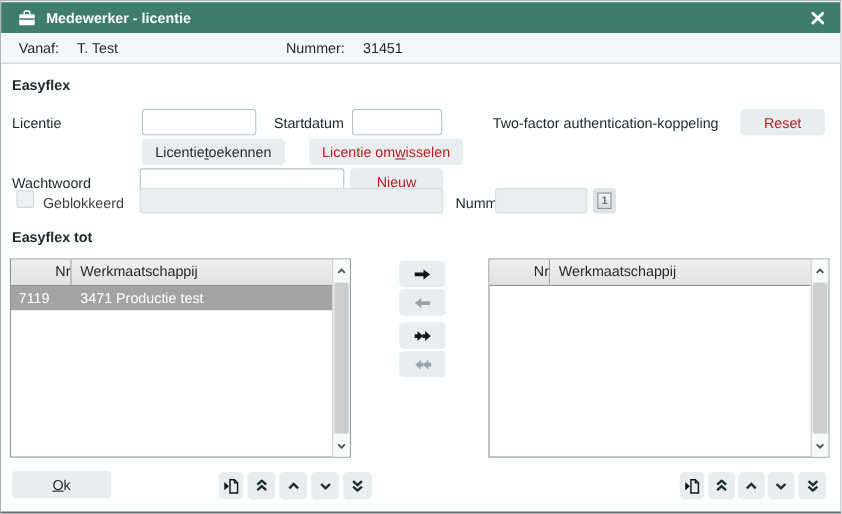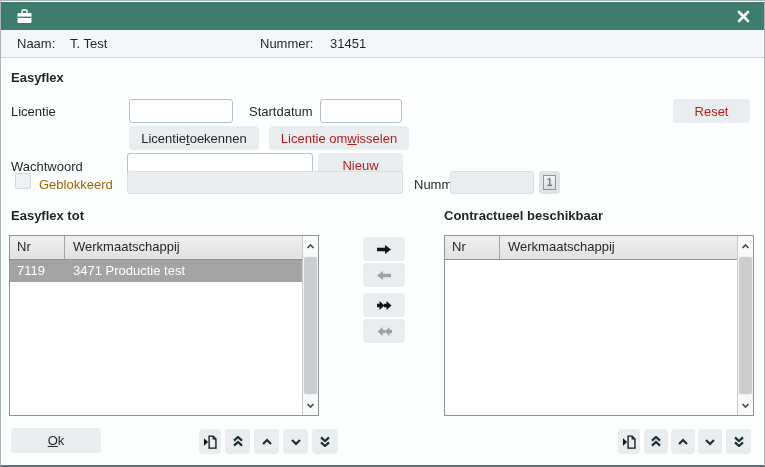--- a/index.html
+++ b/index.html
@@ -18,21 +18,21 @@
   .title-text{ margin-left:9px; color:#fff; font-weight:bold; }
   .close-btn{ position:absolute; right:12px; top:5px; width:18px; height:18px;
     display:flex; align-items:center; justify-content:center; cursor:pointer; }
   
   .headrow{ position:absolute; left:0; top:29px; width:100%; height:28px;
     background:#f3f7f9; border-bottom:1px solid #cdd5d9; }
   .headrow span{ position:absolute; top:6px; }
   
   .lbl{ position:absolute; height:16px; line-height:16px; white-space:nowrap; }
   .bold{ font-weight:bold; }
-  .gray{ color:#a16207; }
+  .gray{ color:#404040; }
   
   .btn{ position:absolute; background:#e9edf0; border:none; border-radius:4px;
     font-family:inherit; font-size:13px; color:#1e2529; cursor:pointer;
     display:flex; align-items:center; justify-content:center; }
   .btn.disabled{ color:#b91c1c; cursor:default; }
   .mn{ text-decoration:underline; }
   
   .inp{ position:absolute; background:#fff; border:1px solid #b5c1c8;
     border-radius:3px; padding:0 6px; font-family:inherit; font-size:13px; color:#1e2529; }
   .inp:disabled, .inp.disabled{ background:#eaeef0; border-color:#d7dee1; }
@@ -42,21 +42,21 @@
     display:flex; align-items:center; justify-content:center; cursor:pointer; }
   .calbtn .calface{ width:13px; height:15px; border:1px solid #8e9599;
     background:linear-gradient(#f6f6f6,#d9dcdd); font-size:10px; font-weight:bold;
     color:#6e767b; display:flex; align-items:center; justify-content:center; }
   
   .listbox{ position:absolute; width:310px; height:181px; background:#fff;
     border:1px solid #8b9398; }
   .lb-head{ position:absolute; left:0; right:16px; top:0; height:24px;
     background:linear-gradient(#efefef,#e1e1e1); border-bottom:1px solid #8b9398;
     display:flex; color:#22282c; }
-  .hc-nr{ width:55px; padding-left:7px; line-height:22px; border-right:1px solid #a5a5a5; }
+  .hc-nr{ width:55px; padding-left:7px; line-height:22px; border-right:1px solid #a5a5a5;text-align:right; }
   .hc-wm{ flex:1; padding-left:8px; line-height:22px; }
   .lb-row{ position:absolute; left:0; right:16px; top:24px; height:22px;
     display:flex; cursor:pointer; }
   .lb-row.selected{ background:#a3a3a3; color:#fff; }
   .rc-nr{ width:55px; padding-left:7px; line-height:22px; }
   .rc-wm{ flex:1; padding-left:8px; line-height:22px; }
   
   .vsb{ position:absolute; right:0; top:0; bottom:0; width:16px;
     background:#f1f2f2; border-left:1px solid #c6cbce; }
   .vsb-btn{ position:absolute; left:0; width:15px; height:20px; background:#f8f9f9;
@@ -74,48 +74,50 @@
 <div id="app">
 
   <div class="titlebar">
     <span class="title-icon">
       <svg width="17" height="15" viewBox="0 0 17 15">
         <path d="M6 4 V2.2 a1.2 1.2 0 0 1 1.2-1.2 h2.6 a1.2 1.2 0 0 1 1.2 1.2 V4" stroke="#fff" stroke-width="1.4" fill="none"></path>
         <rect x="1.5" y="4" width="14" height="10" rx="1" fill="#fff"></rect>
         <rect x="1.5" y="7.6" width="14" height="1.4" fill="#3e7c6e"></rect>
       </svg>
     </span>
+    <span class="title-text">Medewerker - licentie</span>
     <span class="close-btn">
       <svg width="13" height="13" viewBox="0 0 13 13">
         <path d="M2 2 L11 11 M11 2 L2 11" stroke="#fff" stroke-width="2.6" stroke-linecap="round"></path>
       </svg>
     </span>
   </div>
 
   <div class="headrow">
-    <span style="left:16px">Naam:</span>
+    <span style="left:16px">Vanaf:</span>
     <span style="left:69px">T. Test</span>
     <span style="left:259px">Nummer:</span>
     <span style="left:329px">31451</span>
   </div>
 
   <div class="lbl bold" style="left:10px;top:69px">Easyflex</div>
 
   <div class="lbl" style="left:10px;top:103px">Licentie</div>
   <input class="inp" style="left: 128px; top: 98px; width: 104px; height: 24px;" value="">
   <div class="lbl" style="left:248px;top:103px">Startdatum</div>
   <input class="inp" style="left: 319px; top: 98px; width: 82px; height: 24px;" value="">
+  <div class="lbl" style="left:447px;top:103px">Two-factor authentication-koppeling</div>
   <button class="btn disabled" style="left:672px;top:98px;width:77px;height:24px">Reset</button>
 
   <button class="btn" style="left:128px;top:125px;width:130px;height:24px">
       <span>Licentie </span>
       <span class="mn">t</span>
       <span>oekennen</span>
     </button>
-  <button class="btn disabled" style="left:268px;top:125px;width:140px;height:24px">
+  <button class="btn disabled" style="left:280px;top:125px;width:140px;height:24px">
       <span>Licentie om</span>
       <span class="mn">w</span>
       <span>isselen</span>
     </button>
 
   <div class="lbl" style="left:10px;top:158px">Wachtwoord</div>
   <input class="inp" style="left: 126px; top: 152px; width: 186px; height: 24px;" value="">
   <button class="btn disabled" style="left:317px;top:152px;width:85px;height:24px">
       <span></span>
       <span class="mn">N</span>
@@ -125,21 +127,20 @@
   <div class="checkbox" style="left:14px;top:172px"></div>
   <div class="lbl gray" style="left:38px;top:176px">Geblokkeerd</div>
   <input class="inp disabled" disabled="" style="left: 126px; top: 170px; width: 276px; height: 23px;" value="">
   <div class="lbl" style="left:413px;top:176px">Nummer</div>
   <input class="inp disabled" disabled="" style="left: 449px; top: 170px; width: 84px; height: 23px;" value="">
   <div class="calbtn" style="left:538px;top:170px;width:21px;height:23px">
     <div class="calface">1</div>
   </div>
 
   <div class="lbl bold" style="left:10px;top:207px">Easyflex tot</div>
-  <div class="lbl bold" style="left:443px;top:207px">Contractueel beschikbaar</div>
 
   <div class="listbox" style="left:8px;top:234px">
     <div class="lb-head">
       <div class="hc-nr">Nr</div>
       <div class="hc-wm">Werkmaatschappij</div>
     </div>
     <div class="lb-row selected">
       <div class="rc-nr">7119</div>
       <div class="rc-wm">3471 Productie test</div>
     </div>

